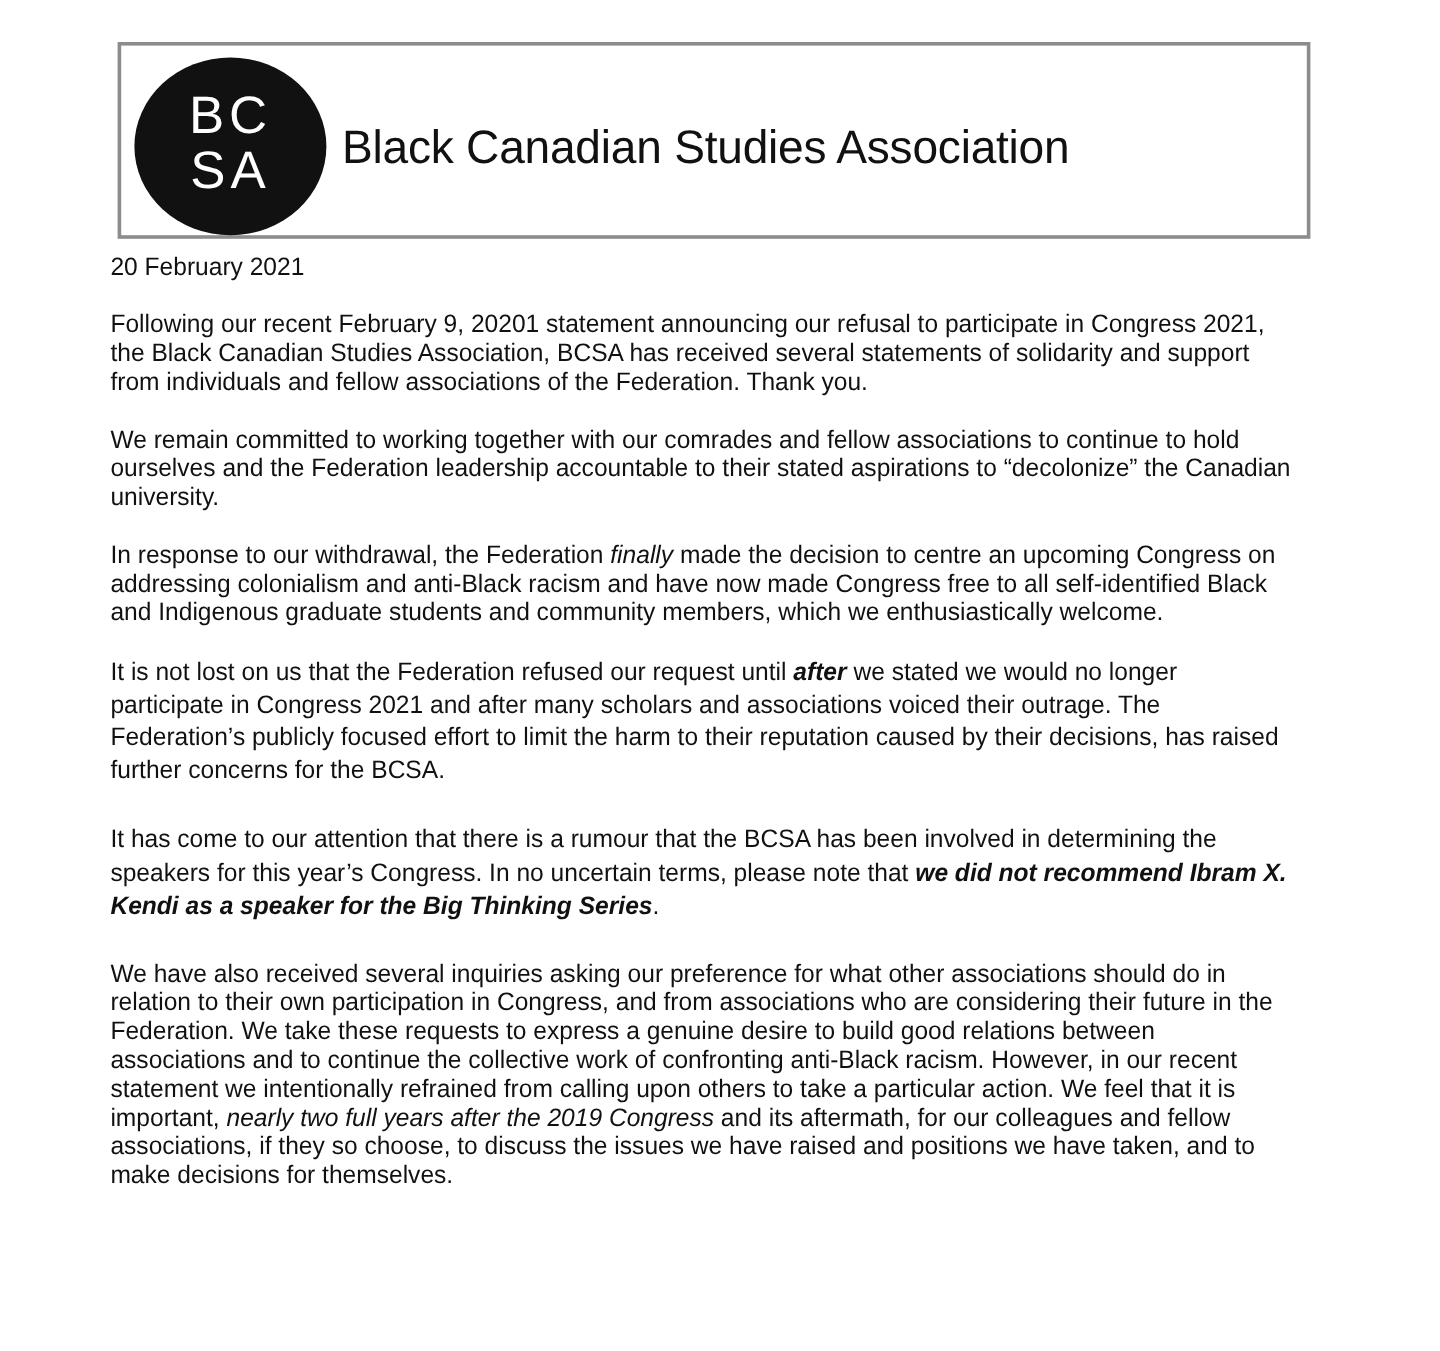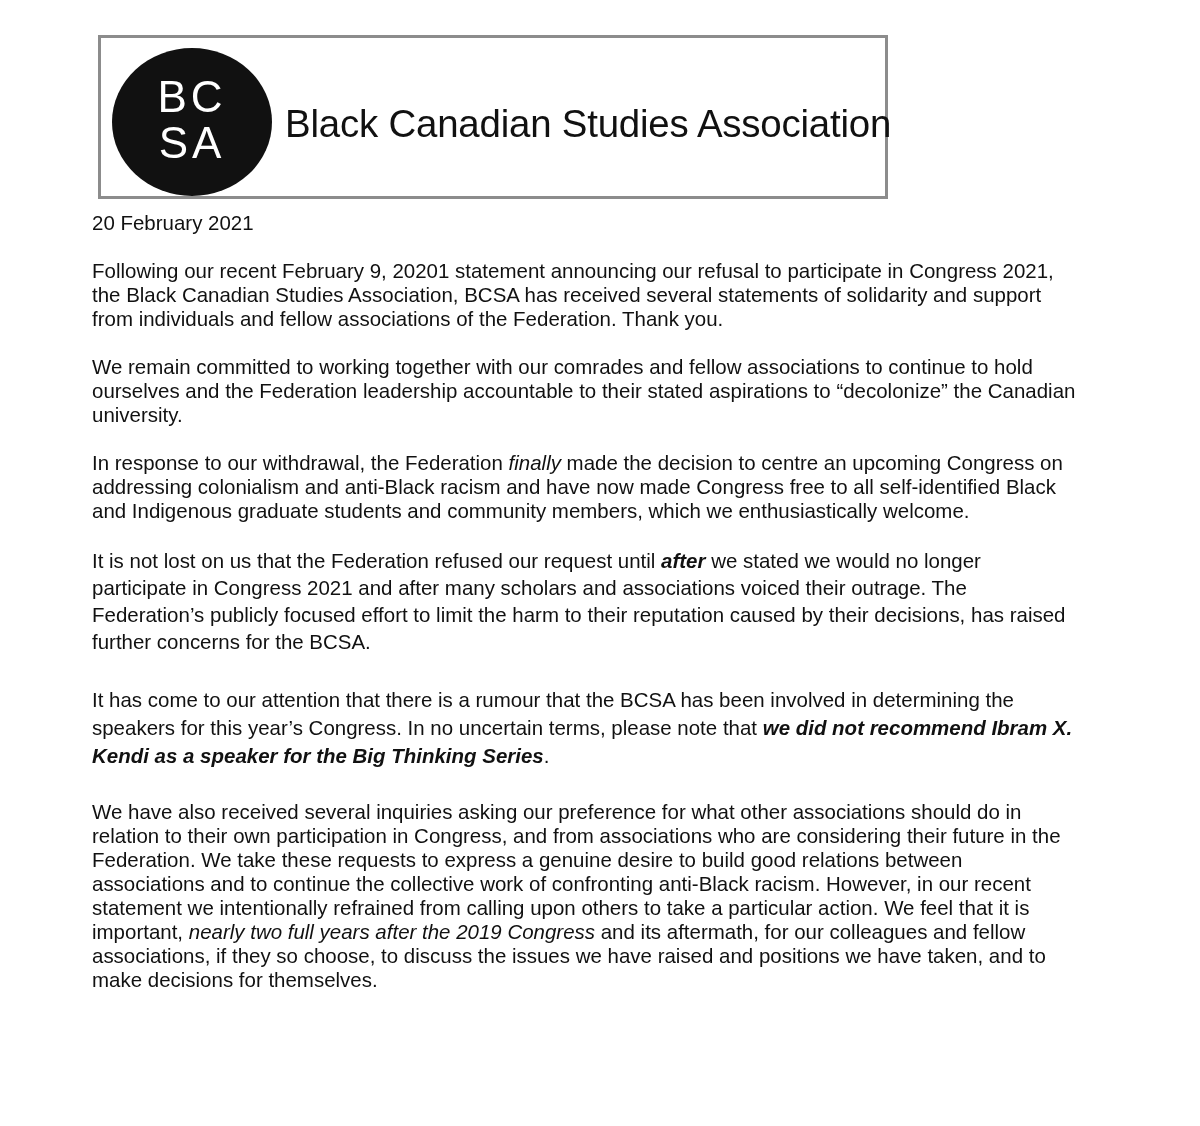--- a/index.html
+++ b/index.html
@@ -12,21 +12,21 @@
     height: 1126px;
     position: relative;
     overflow: hidden;
     color: #111111;
     font-family: "Liberation Sans", sans-serif;
   }
   .letterhead {
     position: absolute;
     left: 98px;
     top: 35px;
-    width: 790px;
+    width: 994px;
     height: 164px;
     border: 3px solid #8c8c8c;
     box-sizing: border-box;
     background: #ffffff;
   }
   .logo-circle {
     position: absolute;
     left: 11px;
     top: 10px;
     width: 160px;

